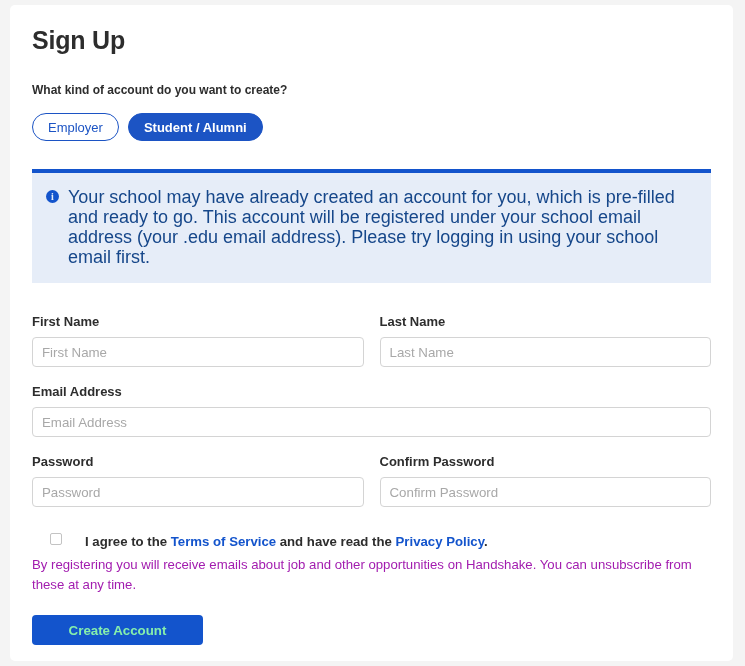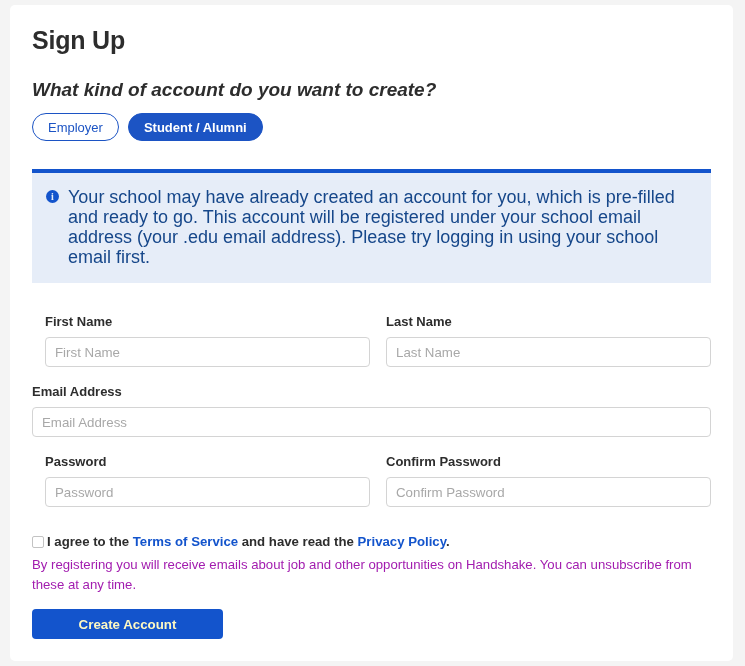--- a/index.html
+++ b/index.html
@@ -35,26 +35,25 @@
   .page-title {
     font-size: 25px;
     font-weight: bold;
     color: #2d2d2d;
     letter-spacing: -0.2px;
     margin: 0 0 0 0;
     line-height: 34px;
   }
 
   .question {
-    font-size: 19px;
+    font-size: 12px;
     font-weight: bold;
     color: #2d2d2d;
     margin-top: 24px;
     line-height: 18px;
-    font-style: italic;
   }
 
   .pill-row {
     margin-top: 14px;
     display: flex;
     align-items: center;
     gap: 9px;
   }
 
   .pill {
@@ -117,21 +116,20 @@
     max-width: 630px;
   }
 
   .form {
     margin-top: 30px;
   }
 
   .row {
     display: flex;
     gap: 16px;
-    margin-left: 13px;
   }
 
   .col {
     flex: 1 1 0;
     min-width: 0;
   }
 
   .field-label {
     font-size: 13px;
     font-weight: bold;
@@ -167,22 +165,23 @@
     opacity: 1;
   }
 
   .block {
     margin-top: 16px;
   }
 
   .agree-row {
     margin-top: 26px;
     display: flex;
-    align-items: center;
-    gap: 3px;
+    align-items: flex-start;
+    gap: 23px;
+    margin-left: 18px;
   }
 
   .checkbox {
     flex: 0 0 auto;
     width: 12px;
     height: 12px;
     box-sizing: border-box;
     border: 1px solid #c3c3c3;
     border-radius: 2px;
     background: #ffffff;
@@ -208,28 +207,28 @@
 
   .disclaimer {
     margin-top: 4px;
     font-size: 13.2px;
     color: #a21caf;
     line-height: 20px;
     max-width: 700px;
   }
 
   .submit-btn {
-    margin-top: 14px;
+    margin-top: 20px;
     display: inline-flex;
     align-items: center;
     justify-content: center;
-    width: 191px;
+    width: 171px;
     height: 30px;
     background: #1354cc;
-    color: #fef9c3;
+    color: #86efac;
     border: none;
     border-radius: 4px;
     font-size: 13.3px;
     font-weight: bold;
     font-family: "Liberation Sans", sans-serif;
     cursor: pointer;
   }
 </style>
 </head>
 <body>

